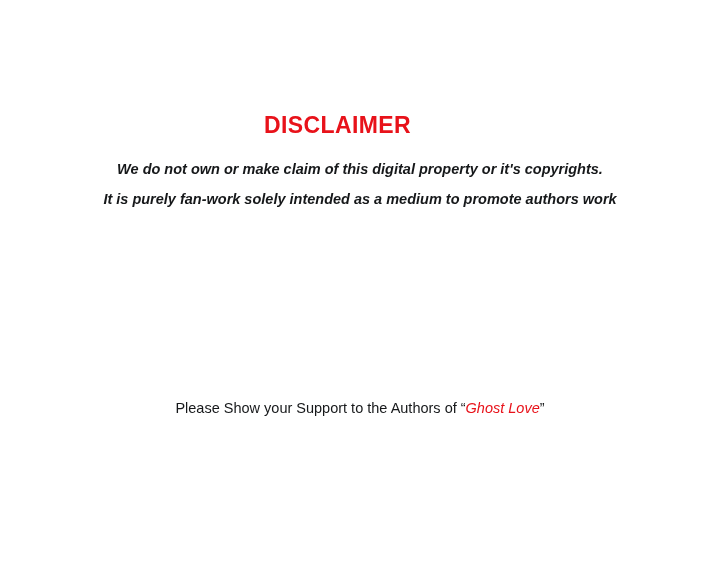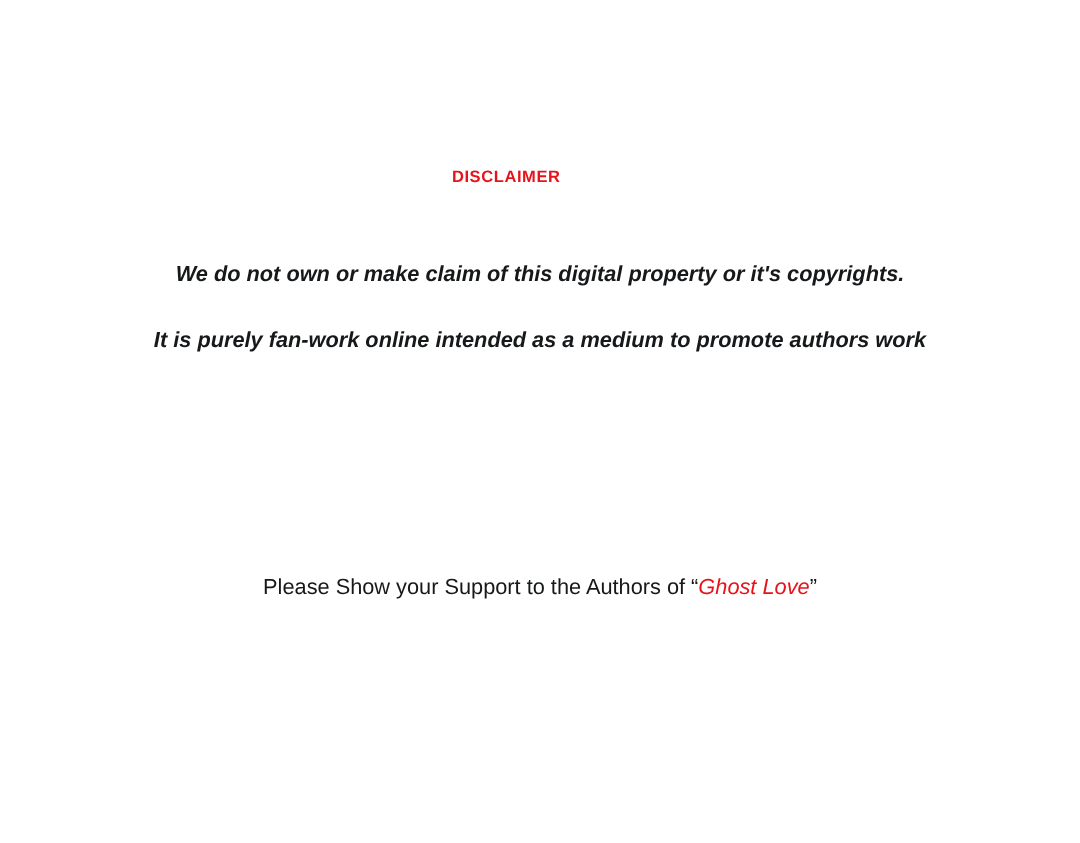--- a/index.html
+++ b/index.html
@@ -19,71 +19,71 @@
     width: 720px;
     height: 562px;
     box-sizing: border-box;
   }
   .title {
     position: absolute;
     top: 112px;
     left: 0;
     width: 675px;
     text-align: center;
-    font-size: 11px;
+    font-size: 23px;
     font-weight: bold;
     color: #e8121a;
     letter-spacing: 0.4px;
   }
   .disclaimer-block {
     position: absolute;
     top: 154px;
     left: 60px;
     width: 600px;
     text-align: center;
     font-style: italic;
     font-weight: bold;
     font-size: 14.5px;
     line-height: 30px;
     color: #16181a;
   }
   .disclaimer-block .para {
-    margin: 14px;
+    margin: 0;
   }
   .disclaimer-block .gap {
     height: 10px;
   }
   .support-block {
     position: absolute;
     top: 378px;
     left: 60px;
     width: 600px;
     text-align: center;
     font-size: 14.5px;
     line-height: 29px;
     color: #16181a;
   }
   .support-block .line {
-    margin: 0;
+    margin: 16px;
   }
   .work-title {
     font-style: italic;
     color: #e8121a;
   }
 </style>
 </head>
 <body>
 
 <div class="page">
 
   <div class="title">DISCLAIMER</div>
 
   <div class="disclaimer-block">
     <p class="para">We do not own or make claim of this digital property or it's copyrights.</p>
-    <p class="para">It is purely fan-work online intended as a medium to promote authors work</p>
+    <p class="para">It is purely fan-work solely intended as a medium to promote authors work</p>
     <div class="gap"></div>
   </div>
 
   <div class="support-block">
     <p class="line"><span>Please Show your Support to the Authors of “</span><span class="work-title">Ghost Love</span><span>”</span></p>
   </div>
 
 </div>
 
 </body></html>

